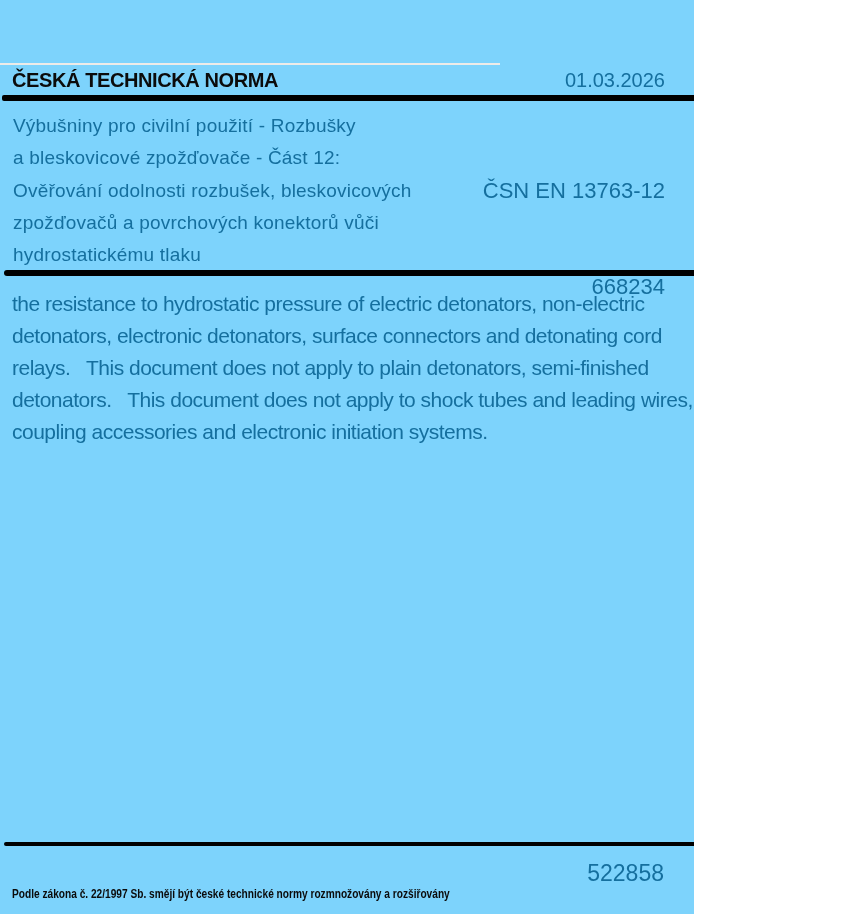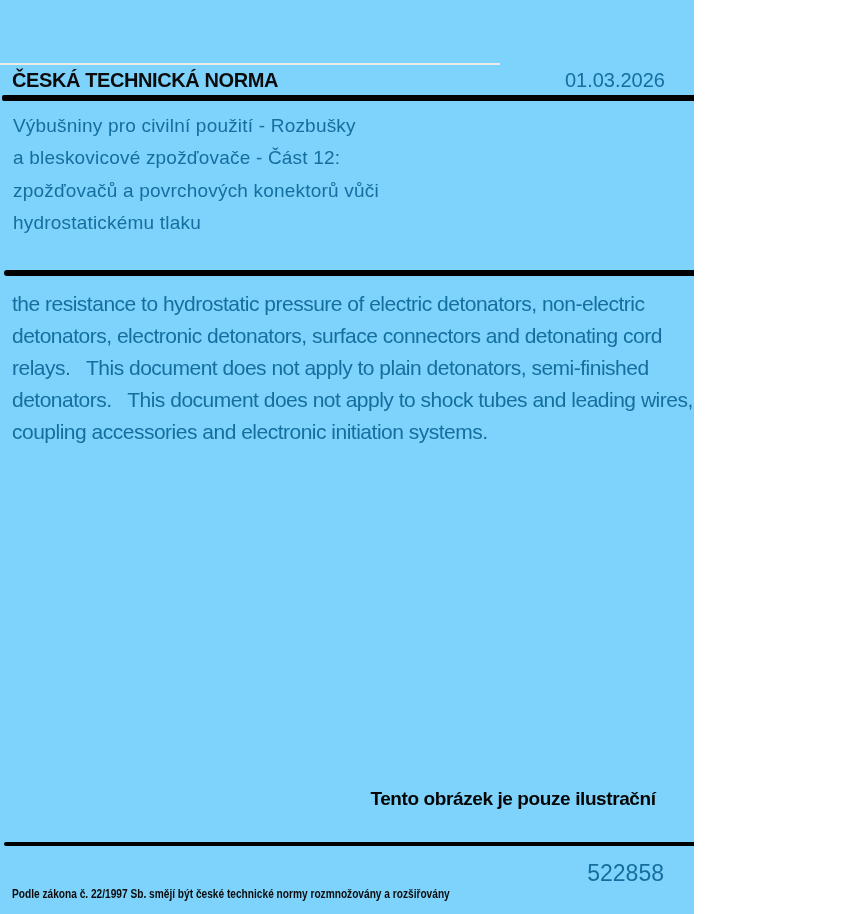--- a/index.html
+++ b/index.html
@@ -67,38 +67,40 @@
   <div class="rule rule-top-faint"></div>
 
   <div class="hdr-title">ČESKÁ TECHNICKÁ NORMA</div>
   <div class="hdr-date">01.03.2026</div>
 
   <div class="rule rule-header"></div>
 
   <div class="norm-title">
     <div>Výbušniny pro civilní použití - Rozbušky</div>
     <div>a bleskovicové zpožďovače - Část 12:</div>
+    <div>Ověřování odolnosti rozbušek, bleskovicových</div>
     <div>zpožďovačů a povrchových konektorů vůči</div>
     <div>hydrostatickému tlaku</div>
   </div>
 
   <div class="codes">
+    <div>ČSN EN 13763-12</div>
+    <div>668234</div>
   </div>
 
   <div class="rule rule-title"></div>
 
   <div class="abstract">
     <div>the resistance to hydrostatic pressure of electric detonators, non-electric</div>
     <div>detonators, electronic detonators, surface connectors and detonating cord</div>
     <div>relays.   This document does not apply to plain detonators, semi-finished</div>
     <div>detonators.   This document does not apply to shock tubes and leading wires,</div>
     <div>coupling accessories and electronic initiation systems.</div>
   </div>
 
-  <div class="note">Tento obrázek je pouze ilustrační</div>
 
   <div class="rule rule-footer"></div>
 
   <div class="legal">
     <div>Podle zákona č. 22/1997 Sb. smějí být české technické normy rozmnožovány a rozšiřovány</div>
     
   </div>
 
   <div class="footer-num">522858</div>
 

